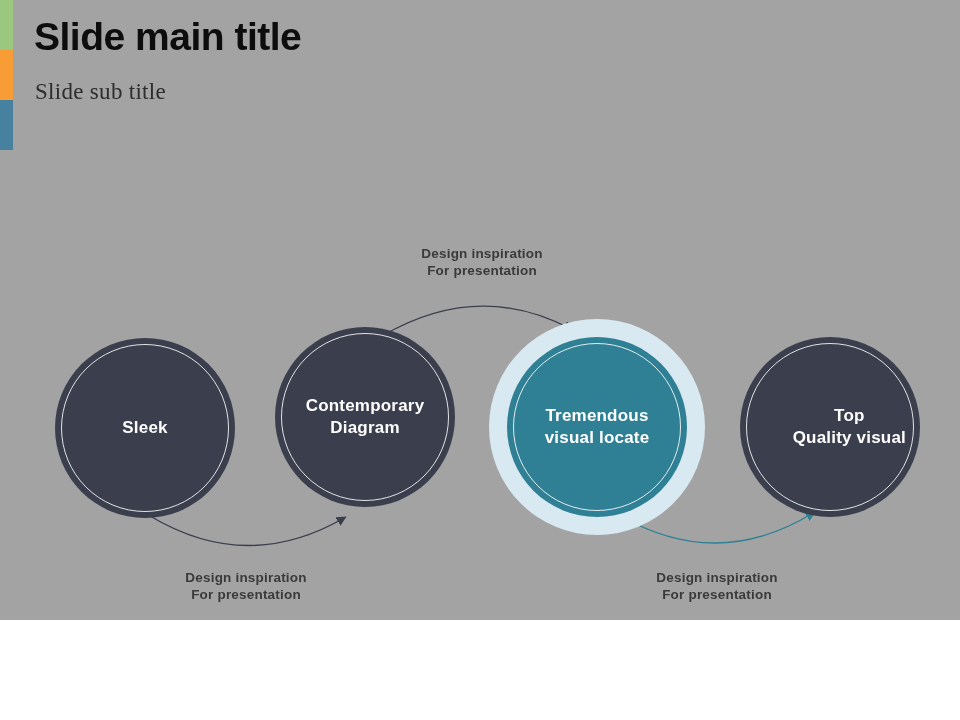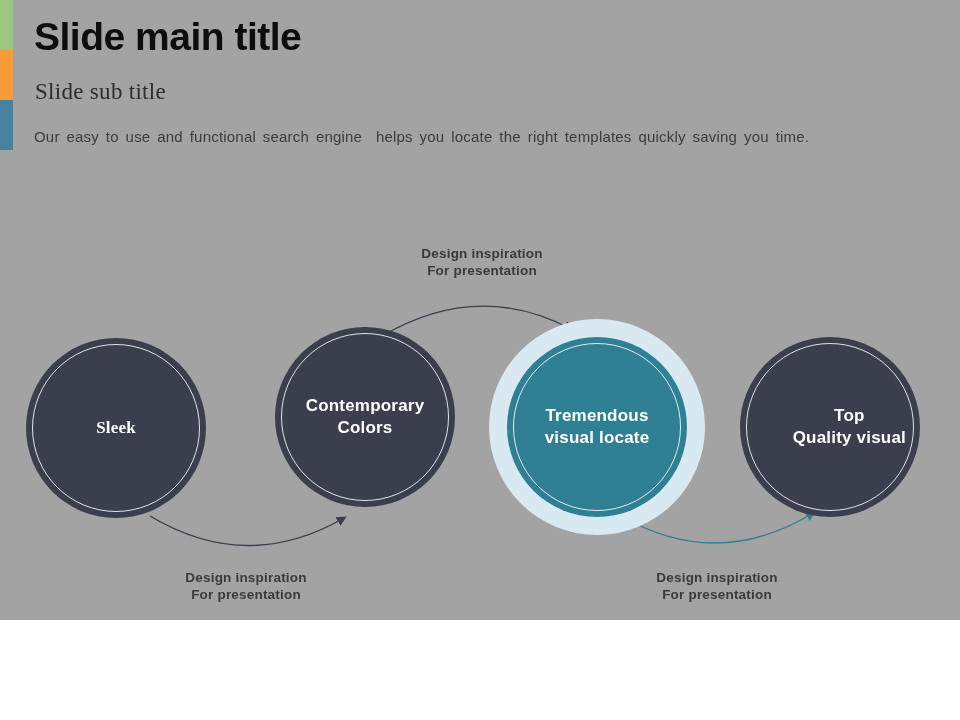--- a/index.html
+++ b/index.html
@@ -47,21 +47,21 @@
   }
   .node{
     position:absolute;width:180px;height:180px;border-radius:50%;
     display:flex;align-items:center;justify-content:center;text-align:center;
   }
   .node::after{
     content:"";position:absolute;inset:6px;border:1px solid rgba(255,255,255,0.85);border-radius:50%;
   }
   .node-dark{background:var(--node-dark,#3B3E4D);}
   .node-teal{background:var(--node-teal,#2F8094);}
-  .node-1{left:26px;top:338px;font-family:Liberation Serif, serif;}
+  .node-1{left:55px;top:338px;}
   .node-2{left:275px;top:327px;}
   .node-3{left:507px;top:337px;}
   .node-4{left:740px;top:337px;justify-content:flex-end;}
   .node-label{color:#ffffff;font-weight:bold;font-size:17px;line-height:22px;letter-spacing:0.2px;padding:0 14px;}
   .node-label .line{display:block;}
 
   .conn-label{
     position:absolute;width:220px;text-align:center;
     font-size:13.5px;line-height:16.5px;letter-spacing:0.2px;color:#3a3a3a;
   }
@@ -76,21 +76,20 @@
 <div class="slide">
 
   <div class="accent-bar">
     <div class="seg seg-green"></div>
     <div class="seg seg-orange"></div>
     <div class="seg seg-blue"></div>
   </div>
 
   <h1 class="title">Slide main title</h1>
   <h2 class="subtitle">Slide sub title</h2>
-  <p class="description">Our easy to use and functional search engine  helps you locate the right templates quickly saving you time.</p>
 
   <div class="diagram">
 
     <svg class="connectors" width="960" height="720" viewBox="0 0 960 720">
       <defs>
         <marker id="head-dark" viewBox="0 0 10 10" refX="7" refY="5" markerWidth="10" markerHeight="10" orient="auto" markerUnits="userSpaceOnUse">
           <path d="M0,0 L10,5 L0,10 Z" class="head-dark"></path>
         </marker>
         <marker id="head-teal" viewBox="0 0 10 10" refX="7" refY="5" markerWidth="10" markerHeight="10" orient="auto" markerUnits="userSpaceOnUse">
           <path d="M0,0 L10,5 L0,10 Z" class="head-teal"></path>
@@ -105,21 +104,21 @@
 
     <div class="node node-dark node-1">
       <div class="node-label">
         <span class="line">Sleek</span>
       </div>
     </div>
 
     <div class="node node-dark node-2">
       <div class="node-label">
         <span class="line">Contemporary</span>
-        <span class="line">Colors</span>
+        <span class="line">Diagram</span>
       </div>
     </div>
 
     <div class="node node-teal node-3">
       <div class="node-label">
         <span class="line">Tremendous</span>
         <span class="line">visual locate</span>
       </div>
     </div>
 

